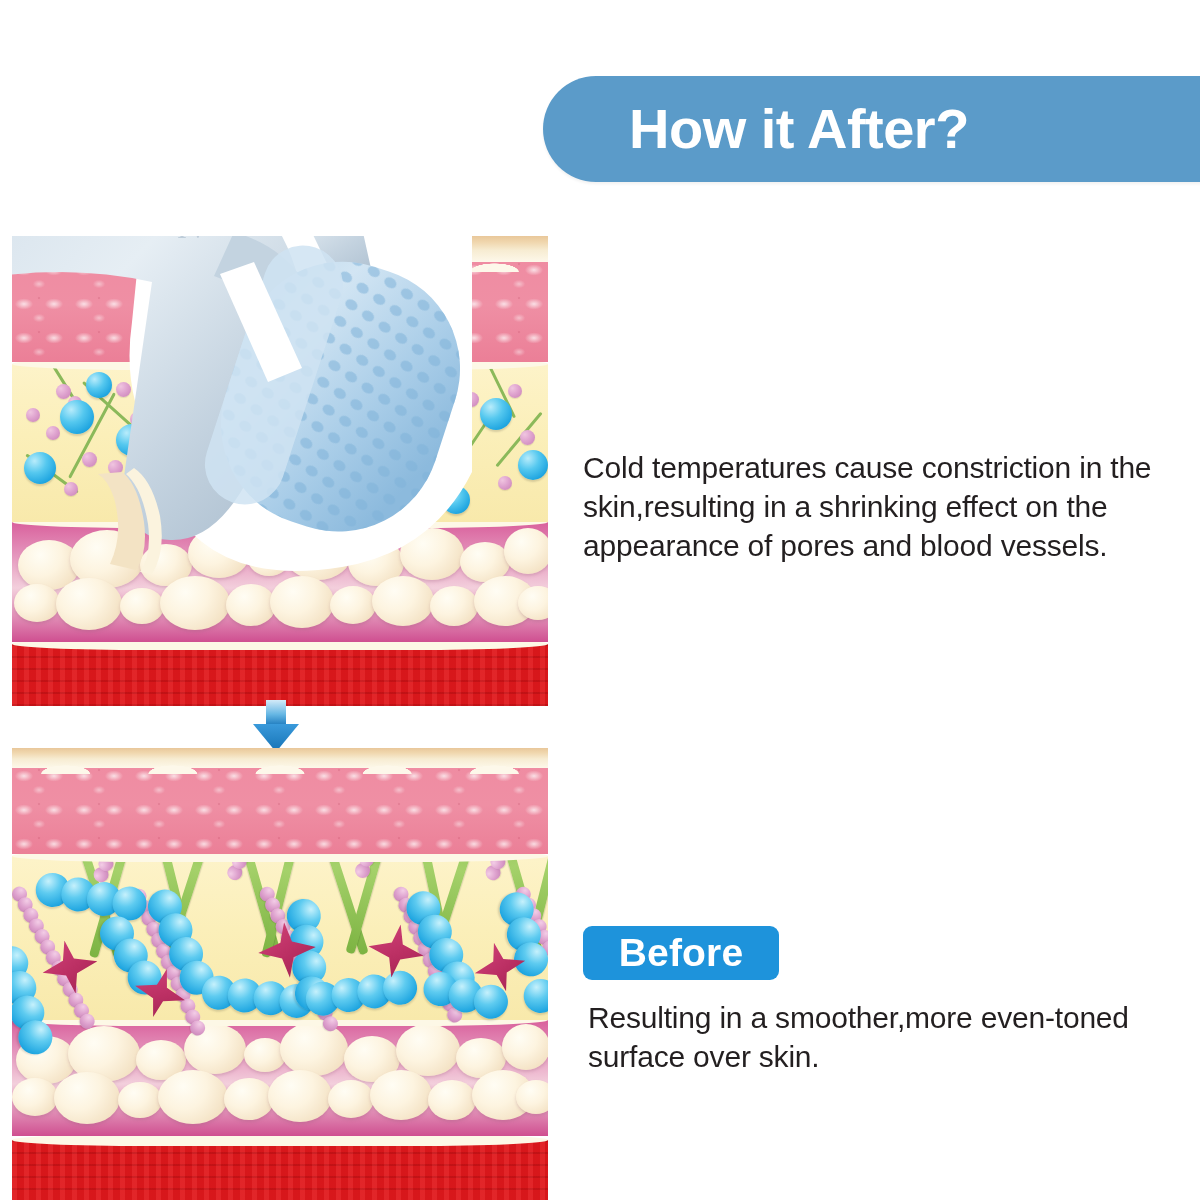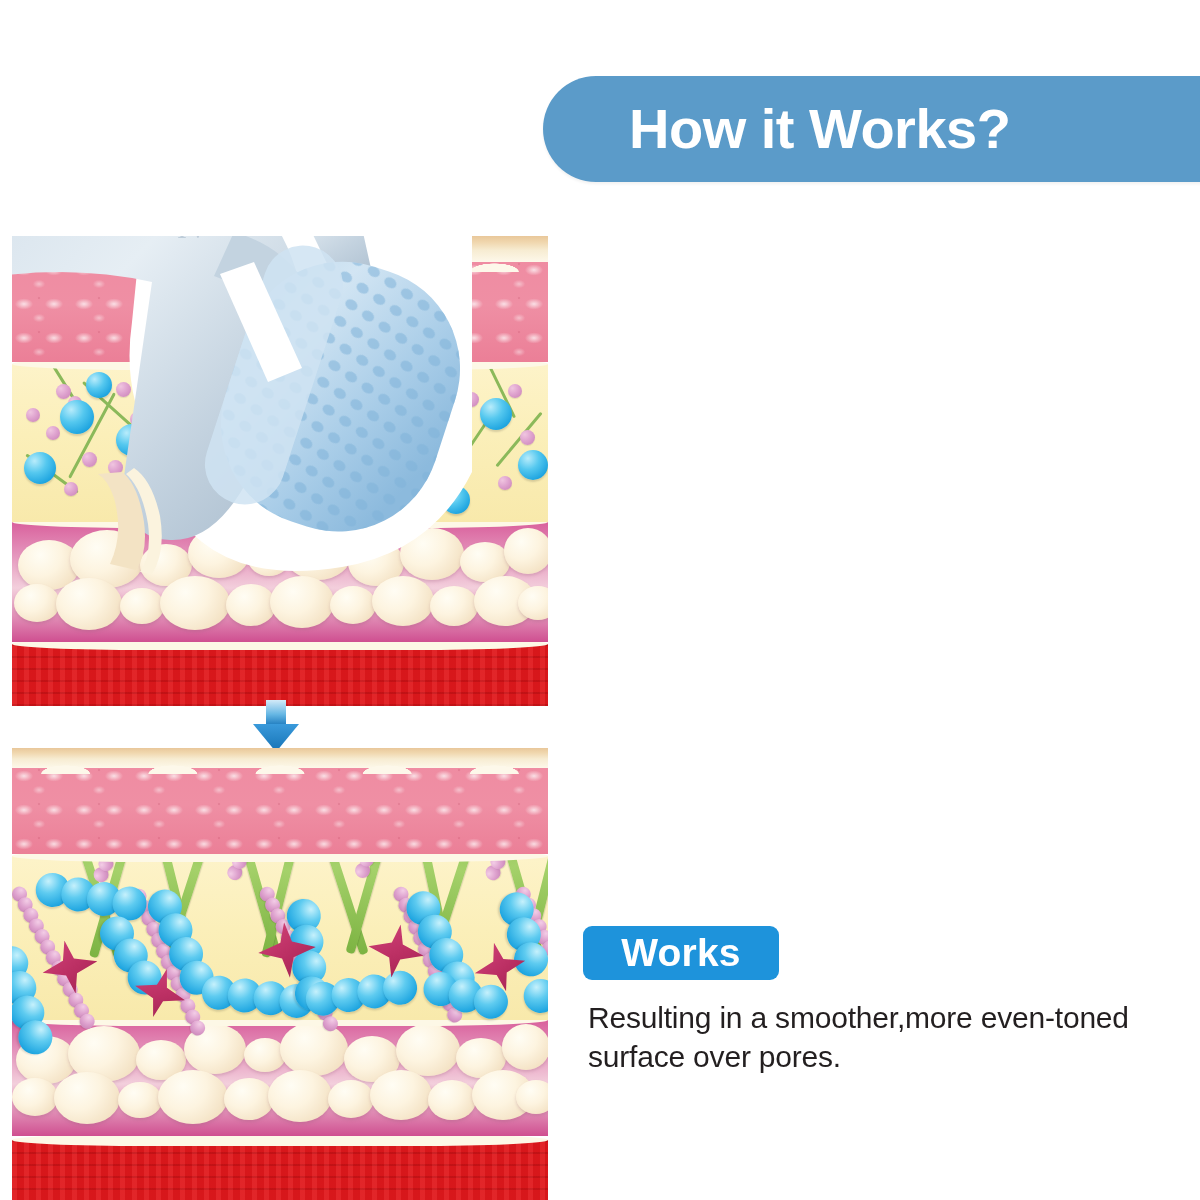--- a/index.html
+++ b/index.html
@@ -592,22 +592,23 @@
 
     <div class="layer epid" style="top:16px;height:90px;">
       <div class="epid-cells"></div>
     </div>
 
     <div class="layer surf" style="top:0px;height:20px;"></div>
     <div class="surf-wave" style="top:10px;height:16px;"></div>
   </div>
 
   <div class="header-banner">
-    <span class="header-title">How it Works?</span>
+    <span class="header-title">How it After?</span>
   </div>
 
+  <div class="para para-before">Cold temperatures cause constriction in the skin,resulting in a shrinking effect on the appearance of pores and blood vessels.</div>
 
   <div class="badge badge-after">
-    <span>Works</span>
+    <span>Before</span>
   </div>
-  <div class="para para-after">Resulting in a smoother,more even-toned surface over pores.</div>
+  <div class="para para-after">Resulting in a smoother,more even-toned surface over skin.</div>
 
 </div>
 
 </body></html>

